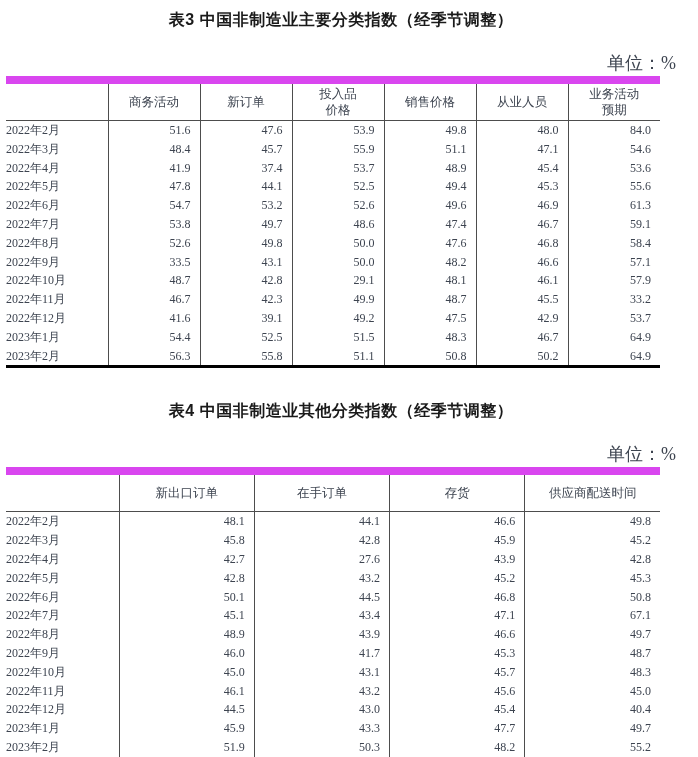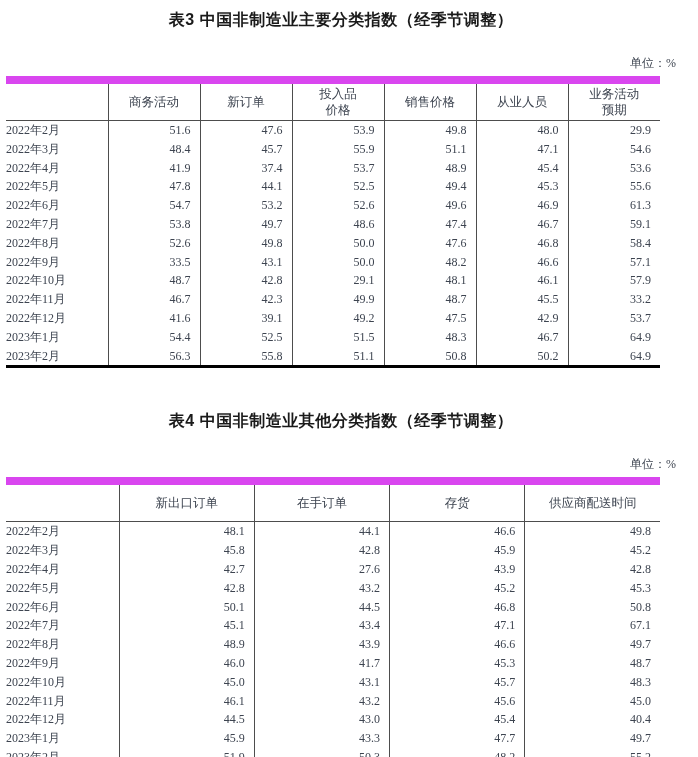--- a/index.html
+++ b/index.html
@@ -21,25 +21,25 @@
     margin: 0;
     text-align: center;
     font-family: "Liberation Sans", "DejaVu Sans", sans-serif;
     font-weight: bold;
     font-size: 16px;
     line-height: 19px;
     color: #1a1a1a;
     letter-spacing: 0.5px;
   }
   .table-title.second {
-    margin-top: 43px;
+    margin-top: 33px;
   }
   .unit-label {
     text-align: right;
-    font-size: 12px;
+    font-size: 18px;
     line-height: 14px;
     margin-top: 27px;
     margin-bottom: 6px;
     color: #3d4450;
   }
   table.index-table {
     width: 654px;
     border-collapse: collapse;
     table-layout: fixed;
     border-top: 8px solid #d946ef;
@@ -115,21 +115,21 @@
       </tr>
     </thead>
     <tbody>
         <tr>
           <td class="month-cell">2022年2月</td>
           <td class="value-cell">51.6</td>
           <td class="value-cell">47.6</td>
           <td class="value-cell">53.9</td>
           <td class="value-cell">49.8</td>
           <td class="value-cell">48.0</td>
-          <td class="value-cell">29.9</td>
+          <td class="value-cell">84.0</td>
         </tr>
         <tr>
           <td class="month-cell">2022年3月</td>
           <td class="value-cell">48.4</td>
           <td class="value-cell">45.7</td>
           <td class="value-cell">55.9</td>
           <td class="value-cell">51.1</td>
           <td class="value-cell">47.1</td>
           <td class="value-cell">54.6</td>
         </tr>

